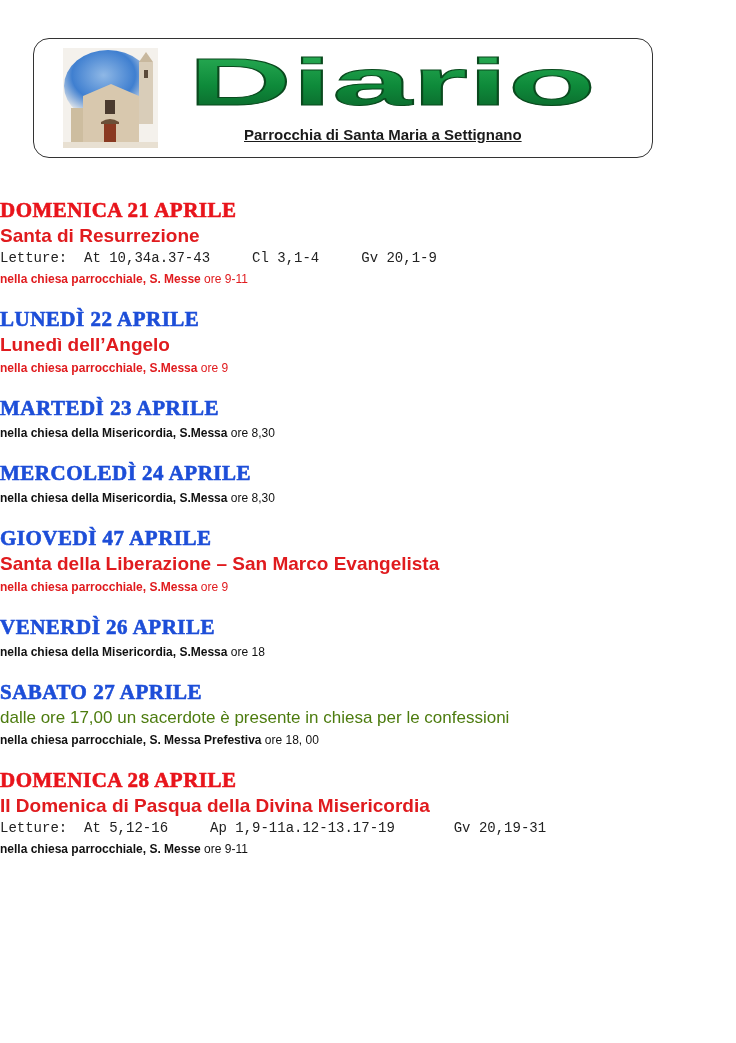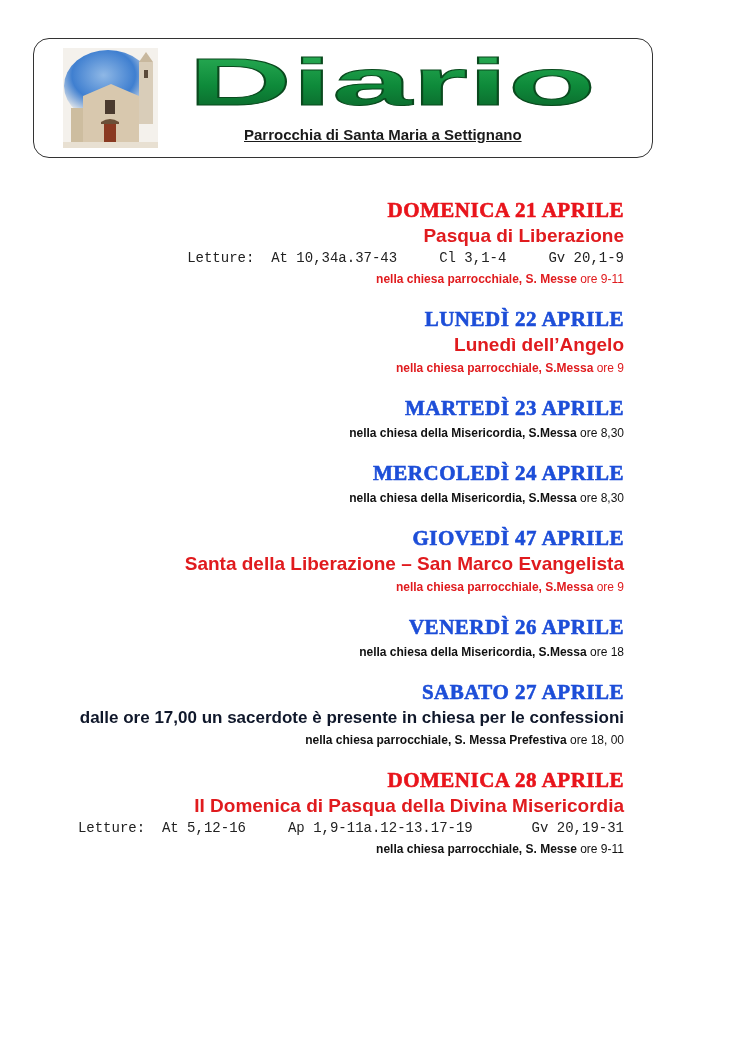--- a/index.html
+++ b/index.html
@@ -52,21 +52,21 @@
       font-size: 15px;
       color: #1a1a1a;
       white-space: nowrap;
       text-decoration: underline;
     }
     .schedule {
       position: absolute;
       left: 0;
       top: 196px;
       width: 624px;
-      text-align: right;
+      text-align: left;
     }
     .day {
       margin-bottom: 14px;
     }
     .day-head {
       font-family: "Liberation Serif", serif;
       font-weight: 900;
       font-size: 21px;
       letter-spacing: 0.5px;
       line-height: 28px;
@@ -92,24 +92,24 @@
       font-family: "Liberation Sans", sans-serif;
       font-size: 12px;
       line-height: 23px;
       color: #111111;
     }
     .mass.red { color: #e01b1e; }
     .mass b { font-weight: bold; }
     .mass .plain { font-weight: normal; }
     .note {
       font-family: "Liberation Sans", sans-serif;
-      font-weight: bold;
+      font-weight: normal;
       font-size: 17px;
       line-height: 23px;
-      color: #0f172a;
+      color: #4d7c0f;
     }
   </style>
 </head>
 <body>
 
 <div class="header-box">
   <div class="church-img">
     <svg width="95" height="100" viewBox="0 0 95 100">
       <defs>
         <radialGradient id="sky" cx="45%" cy="35%" r="60%">
@@ -147,21 +147,21 @@
     </svg>
   </div>
 
   <div class="subtitle">Parrocchia di Santa Maria a Settignano</div>
 </div>
 
 <div class="schedule">
 
   <div class="day">
     <div class="day-head red">DOMENICA 21 APRILE</div>
-    <div class="feast">Pasqua di Liberazione</div>
+    <div class="feast">Santa di Resurrezione</div>
     <div class="readings">Letture:  At 10,34a.37-43     Cl 3,1-4     Gv 20,1-9</div>
     <div class="mass red"><b>nella chiesa parrocchiale, S. Messe</b><span class="plain"> ore 9-11</span></div>
   </div>
 
   <div class="day">
     <div class="day-head">LUNEDÌ 22 APRILE</div>
     <div class="feast">Lunedì dell’Angelo</div>
     <div class="mass red"><b>nella chiesa parrocchiale,  S.Messa</b><span class="plain"> ore 9</span></div>
   </div>
 

